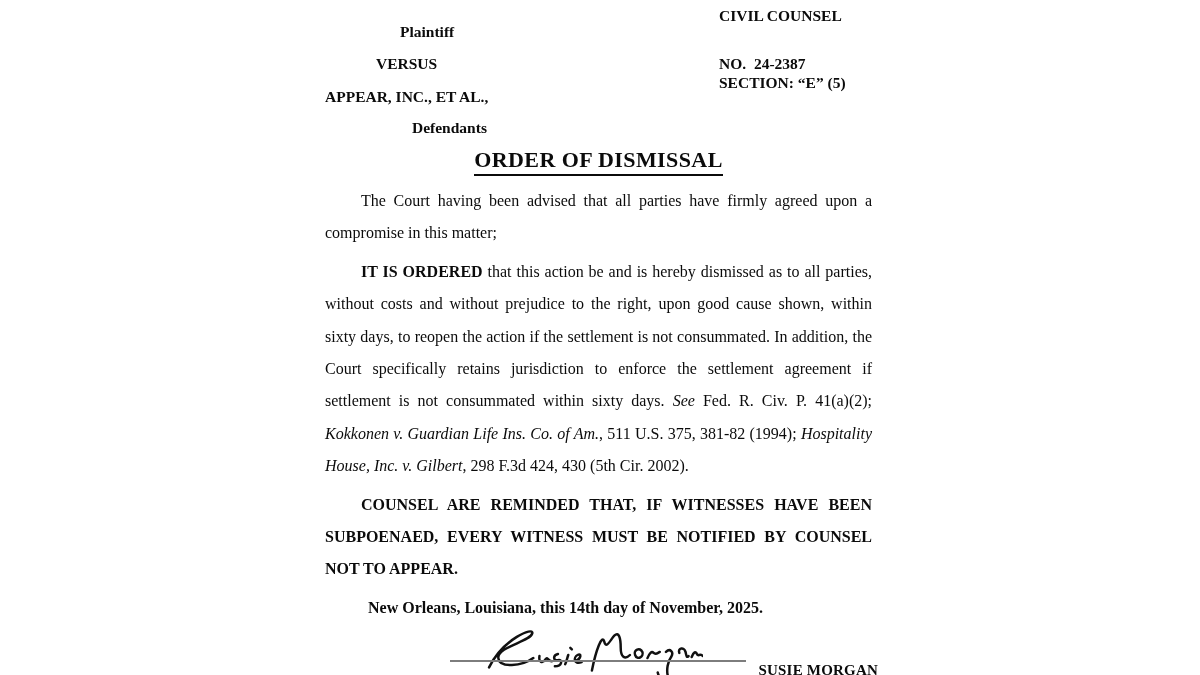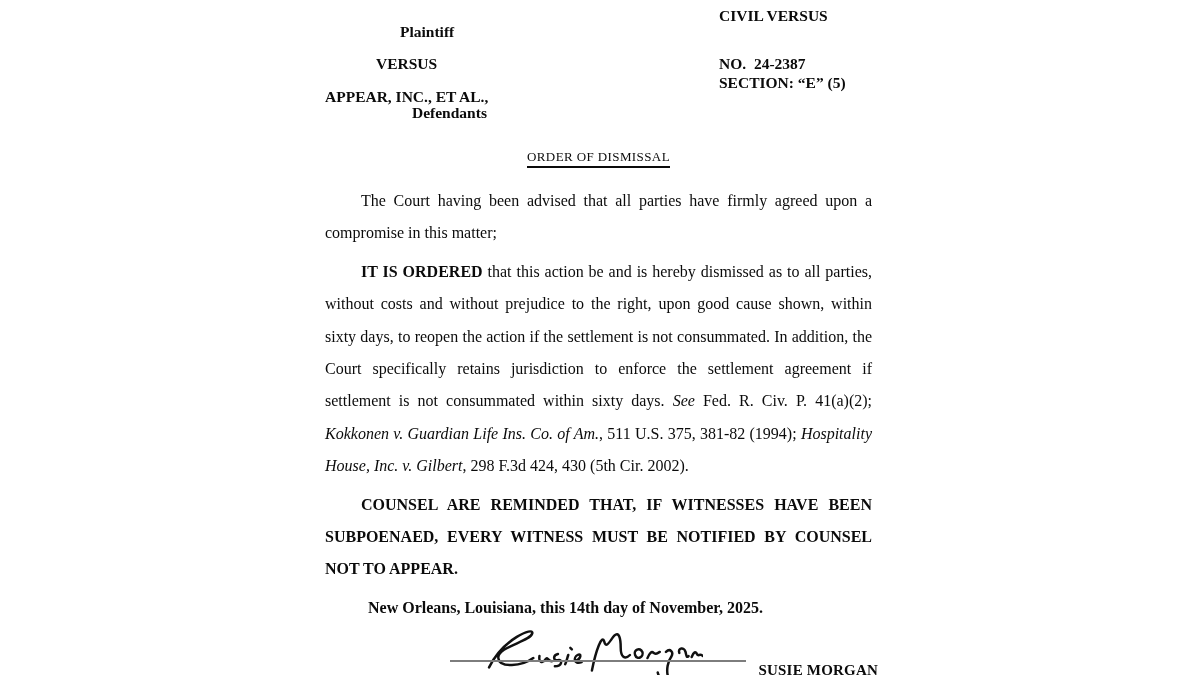--- a/index.html
+++ b/index.html
@@ -13,31 +13,31 @@
   .page { position: relative; width: 1200px; height: 675px; background: #ffffff; }
   .doc { position: absolute; left: 319px; top: 0; width: 559px; }
 
   
   .caption { position: relative; height: 147px; font-weight: bold; font-size: 15.5px; line-height: 16.5px; }
   .cap-item { position: absolute; white-space: nowrap; }
   .cap-plaintiff-name { top: 8px;   left: 6px; }
   .cap-plaintiff-role { top: 24px;  left: 81px; }
   .cap-versus         { top: 56px;  left: 18px; margin-left: 39px; }
   .cap-defendant-name { top: 89px;  left: 6px; }
-  .cap-defendant-role { top: 105px; left: 93px; }
+  .cap-defendant-role { top: 120px; left: 93px; }
   .cap-civil-action   { top: 8px;   left: 400px; }
   .cap-case-number    { top: 56px;  left: 400px; }
   .cap-section        { top: 75px;  left: 400px; }
 
   
   .order-title-wrap { height: 32px; text-align: center; }
   .order-title {
     display: inline-block;
-    font-weight: normal;
-    font-size: 13px;
+    font-weight: bold;
+    font-size: 22px;
     letter-spacing: 0.4px;
     border-bottom: 2px solid #0b0b0b;
     padding-bottom: 1px;
   }
 
   
   .body-text { font-size: 16px; line-height: 32.4px; text-align: justify; }
   .body-text p { text-indent: 36px; margin: 6px; }
   .body-text p.dateline { text-indent: 43px; font-weight: bold; }
   .b { font-weight: bold; }
@@ -64,21 +64,21 @@
 <body>
 
 <div class="page">
   <div class="doc">
 
     <div class="caption">
       <div class="cap-item cap-plaintiff-role">Plaintiff</div>
       <div class="cap-item cap-versus">VERSUS</div>
       <div class="cap-item cap-defendant-name">APPEAR, INC., ET AL.,</div>
       <div class="cap-item cap-defendant-role">Defendants</div>
-      <div class="cap-item cap-civil-action">CIVIL VERSUS</div>
+      <div class="cap-item cap-civil-action">CIVIL COUNSEL</div>
       <div class="cap-item cap-case-number">NO.&nbsp; 24-2387</div>
       <div class="cap-item cap-section">SECTION: “E” (5)</div>
     </div>
 
     <div class="order-title-wrap">
       <span class="order-title">ORDER OF DISMISSAL</span>
     </div>
 
     <div class="body-text">
       <p>The Court having been advised that all parties have firmly agreed upon a compromise in this matter;</p>

